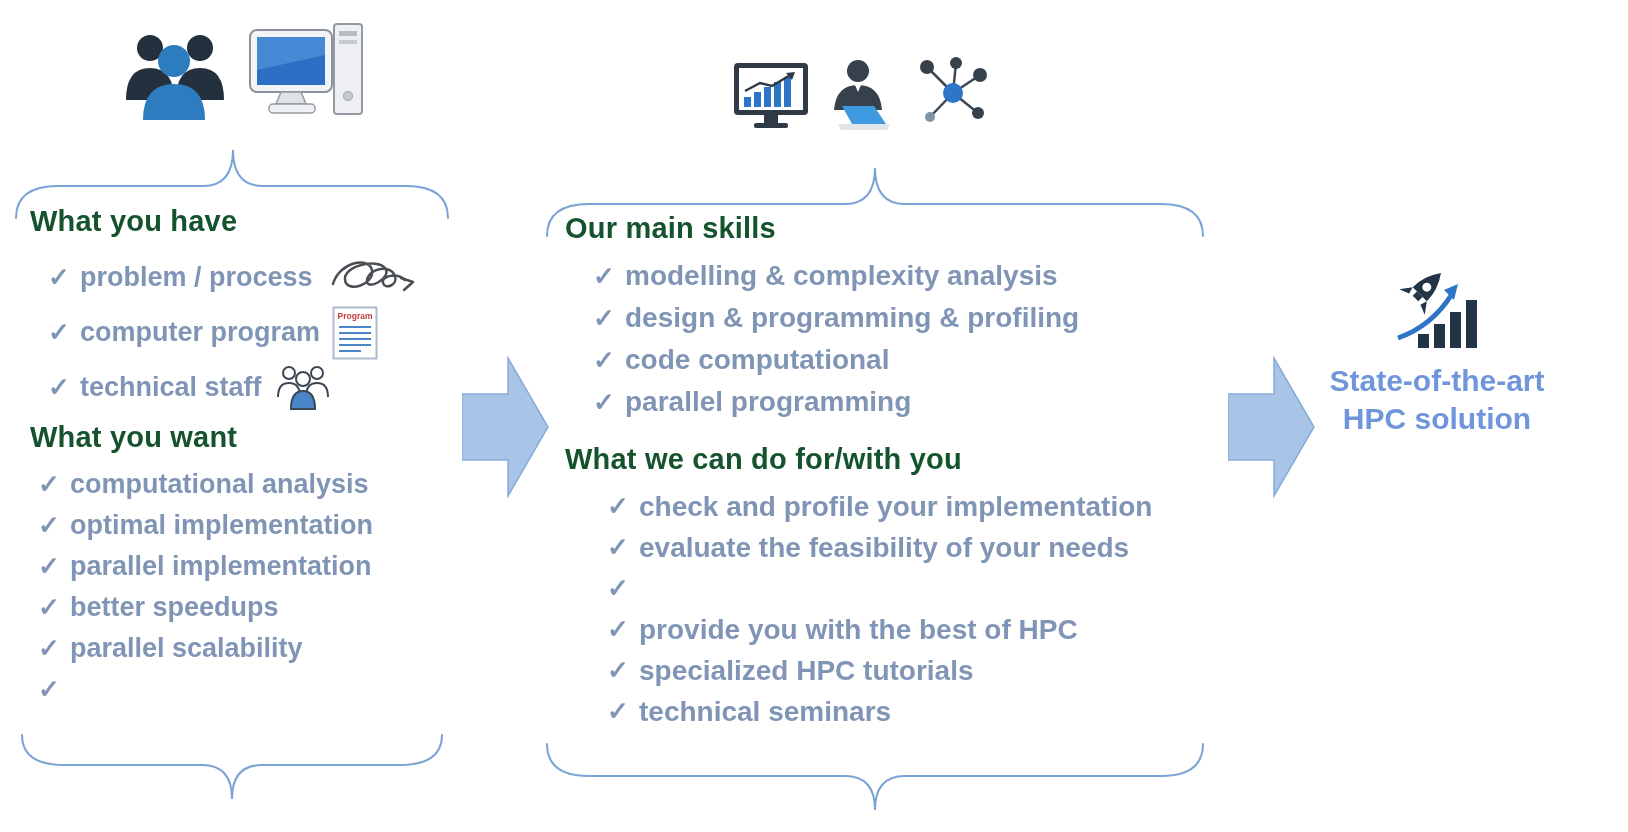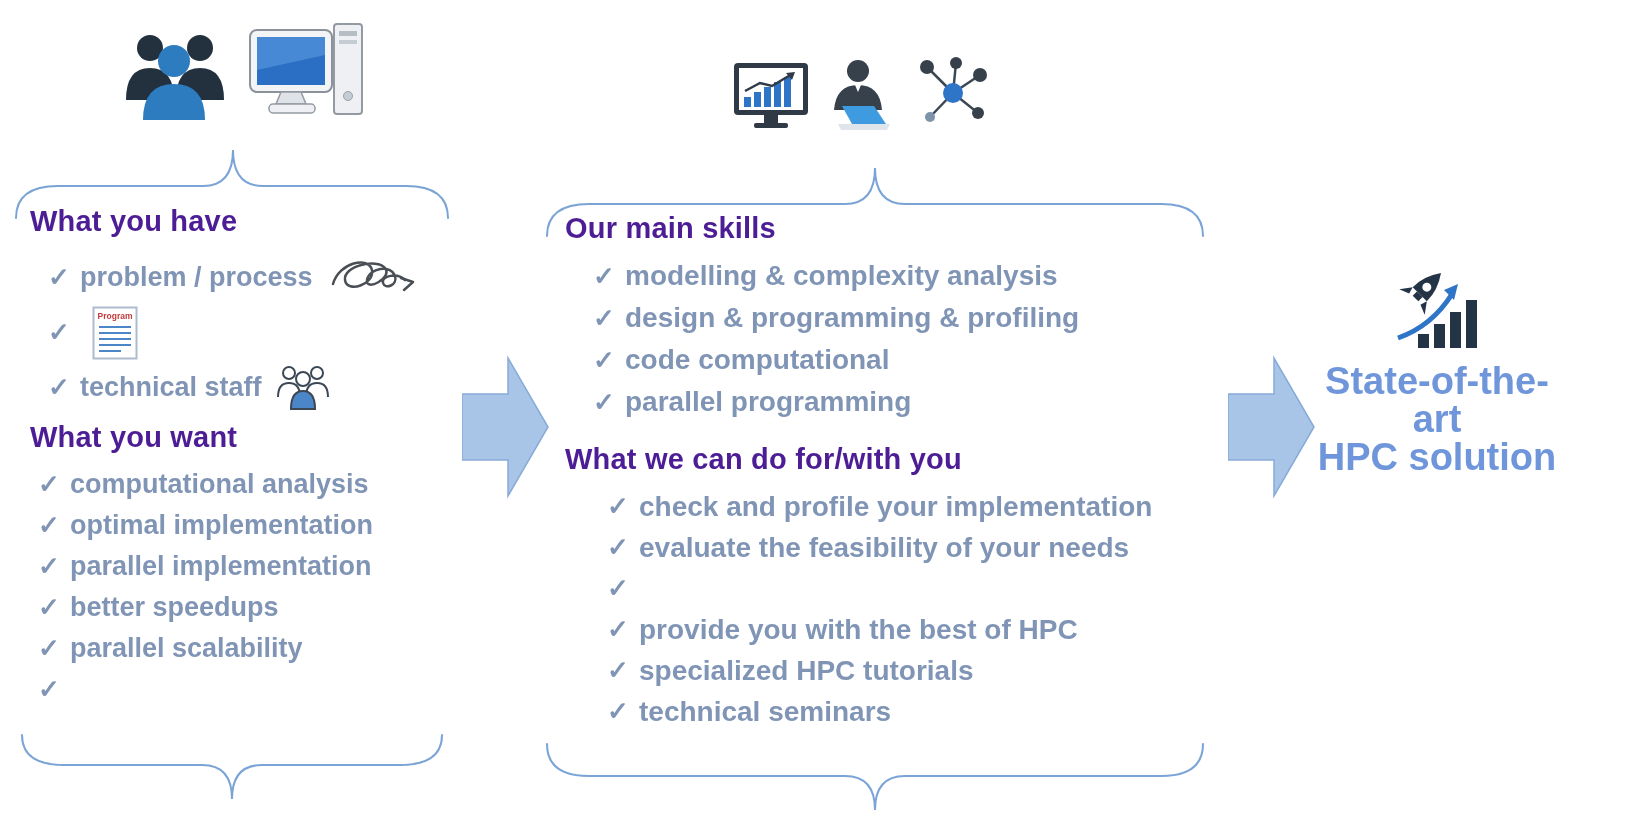--- a/index.html
+++ b/index.html
@@ -1,21 +1,21 @@
 <!DOCTYPE html>
 <html><head>
 <meta charset="utf-8">
 <style>
   * { box-sizing: border-box; }
   html,body { margin:0; padding:0; background:#ffffff; }
   body { font-family:"Liberation Sans", sans-serif; }
   .canvas { position:relative; width:1628px; height:832px; background:#fff; overflow:hidden; }
   .abs { position:absolute; }
 
-  .heading { font-size:29px; font-weight:bold; color:#4c1d95; margin:0; letter-spacing:0.2px; }
+  .heading { font-size:29px; font-weight:bold; color:#14532d; margin:0; letter-spacing:0.2px; }
   .items { list-style:none; margin:0; padding:0; }
   .item { display:flex; align-items:center; font-weight:bold; color:#8095b5; }
   .check { flex:0 0 32px; font-size:26px; color:#8095b5; }
   .item-text { white-space:nowrap; }
   .inline-icon { margin-left:12px; display:inline-flex; align-items:flex-end; }
 
   
   .left-panel { left:30px; top:205px; width:440px; }
   .left-list1 { padding-left:18px; margin-top:12px; }
   .left-list1 .item { height:55px; font-size:27px; }
@@ -26,21 +26,21 @@
   
   .mid-panel { left:565px; top:212px; width:680px; }
   .mid-list1 { padding-left:28px; margin-top:10px; }
   .mid-list1 .item { height:42px; font-size:28px; }
   .mid-list2 { padding-left:42px; margin-top:10px; }
   .mid-list2 .item { height:41px; font-size:28px; }
   .mid-heading2 { margin-top:20px; }
 
   
   .result-label { left:1303px; top:362px; width:268px; text-align:center;
-                  font-size:38px; font-weight:bold; color:#6f96db; line-height:38px; }
+                  font-size:30px; font-weight:bold; color:#6f96db; line-height:38px; }
 
   svg { display:block; }
 </style>
 </head>
 <body>
 
 <div class="canvas">
 
   <div class="abs" style="left:112px; top:28px;">
     <svg width="125" height="95" viewBox="0 0 125 95">
@@ -91,20 +91,21 @@
         <span class="item-text">problem / process</span>
         <span class="inline-icon">
           <svg width="92" height="56" viewBox="0 0 92 56">
             <path d="M8 34 C14 12 44 6 47 20 C50 34 22 44 20 30 C18 16 52 8 60 18 C68 28 40 42 42 30 C44 18 66 14 70 26 C73 35 60 40 58 33 C56 26 72 22 80 30" fill="none" stroke="#4a4f55" stroke-width="2.5" stroke-linecap="round"></path>
             <path d="M76 28 l12 4 -9 8" fill="none" stroke="#4a4f55" stroke-width="2.5" stroke-linecap="round" stroke-linejoin="round"></path>
           </svg>
         </span>
       </li>
       <li class="item">
         <span class="check">✓</span>
+        <span class="item-text">computer program</span>
         <span class="inline-icon">
           <svg width="46" height="54" viewBox="0 0 46 54">
             <rect x="1.5" y="1.5" width="43" height="51" fill="#ffffff" stroke="#aebbcf" stroke-width="2"></rect>
             <text x="23" y="13" font-size="8.5" font-weight="bold" fill="#c43b3b" text-anchor="middle">Program</text>
             <g stroke="#4a86c8" stroke-width="2">
               <line x1="7" y1="21" x2="39" y2="21"></line>
               <line x1="7" y1="27" x2="39" y2="27"></line>
               <line x1="7" y1="33" x2="39" y2="33"></line>
               <line x1="7" y1="39" x2="39" y2="39"></line>
               <line x1="7" y1="45" x2="29" y2="45"></line>

